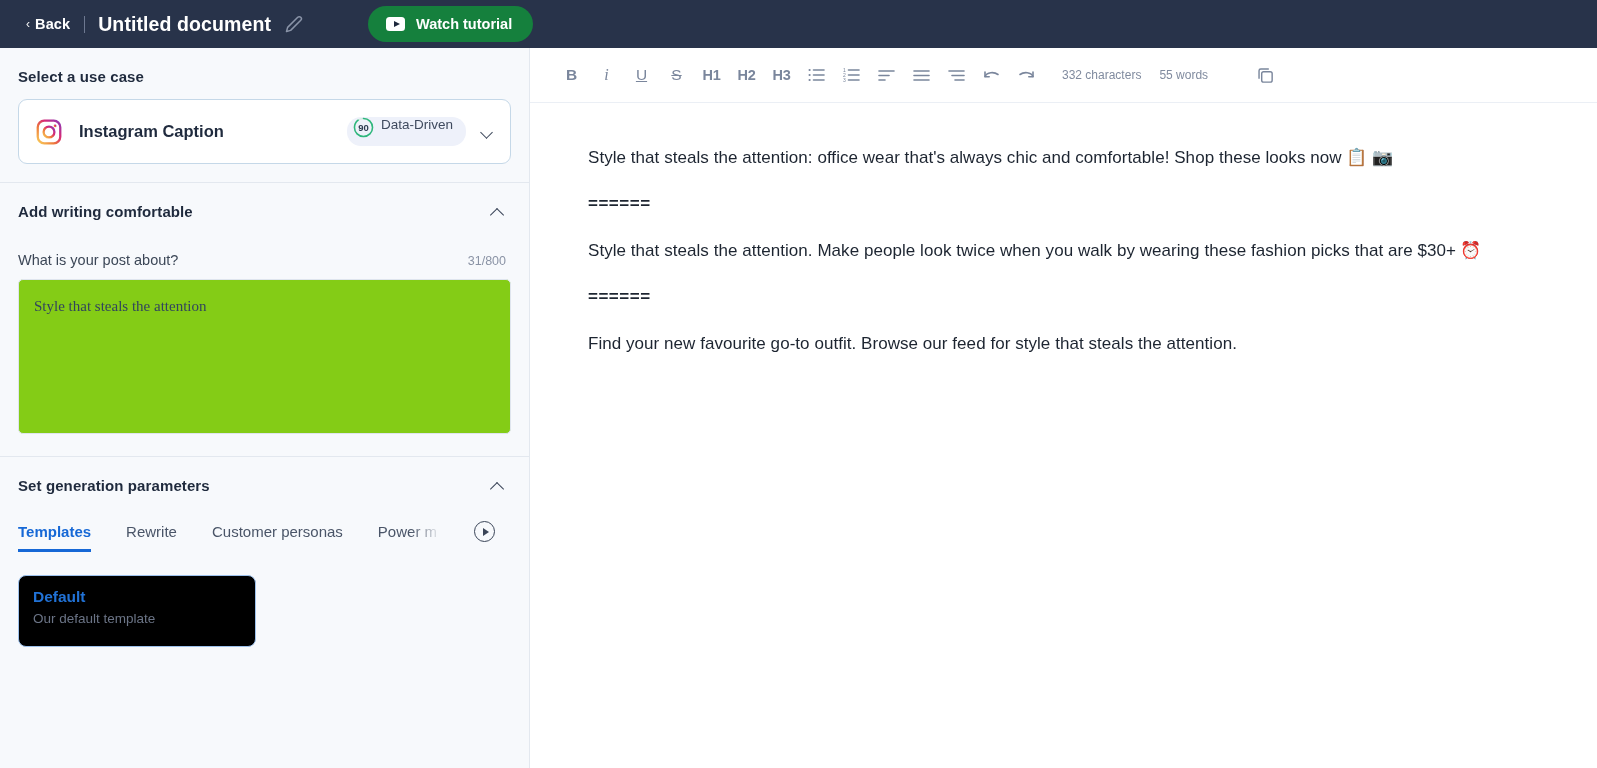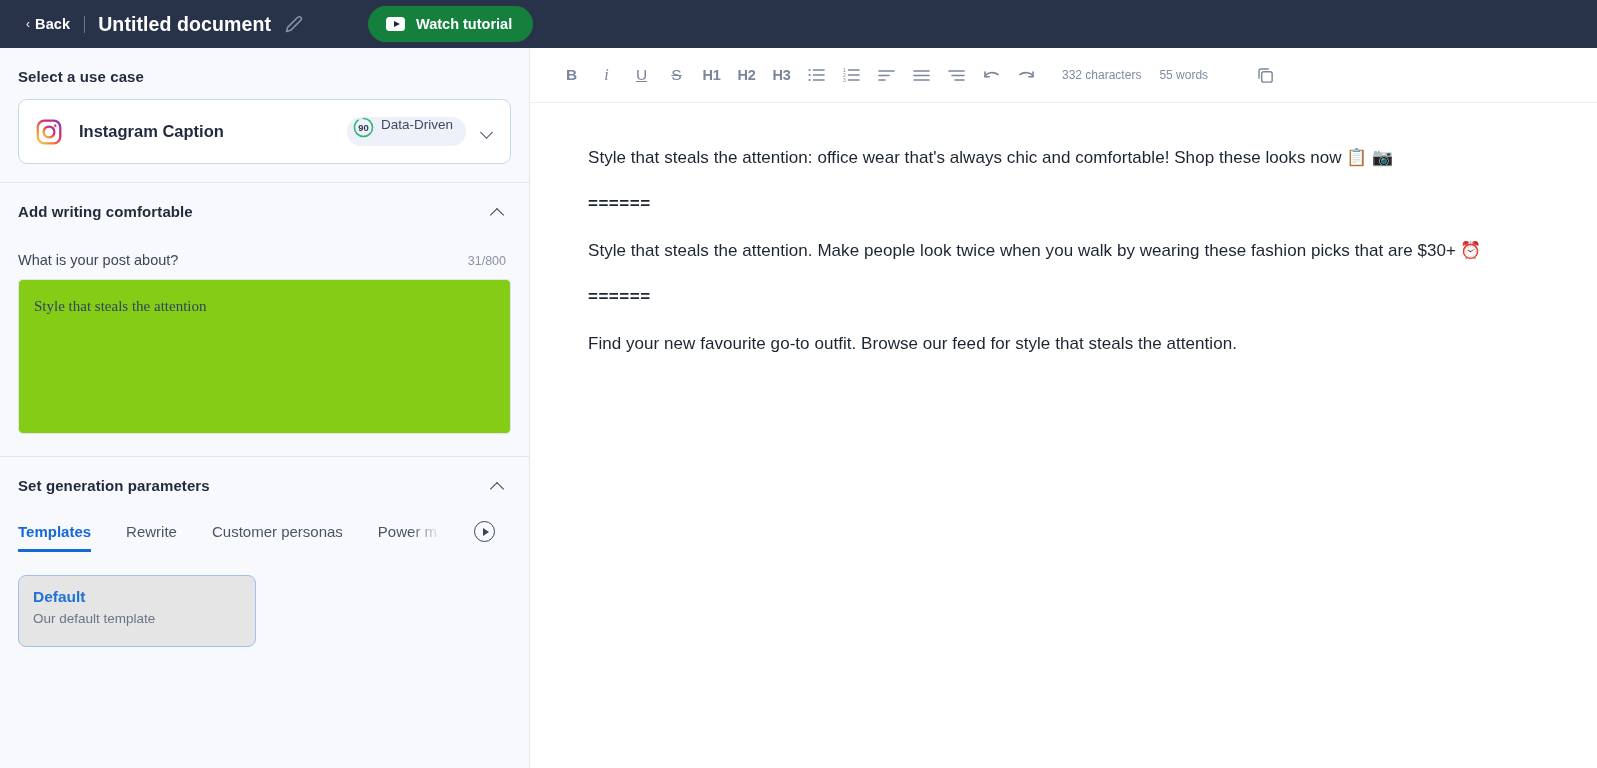--- a/index.html
+++ b/index.html
@@ -210,21 +210,21 @@
     width: 0; height: 0;
     border-left: 6.5px solid #3a4558;
     border-top: 4px solid transparent;
     border-bottom: 4px solid transparent;
     margin-left: 2px;
   }
 
   .tpl-card {
     margin-top: 23px;
     width: 238px; height: 72px;
-    background: #e5e5e5;
+    background: #000000;
     border: 1px solid #9dc1ec;
     border-radius: 8px;
     padding: 12px 14px;
     cursor: pointer;
   }
   .tpl-name { font-size: 15.5px; color: #2172d6; font-weight: bold; }
   .tpl-desc { font-size: 13.5px; color: #6b7486; margin-top: 5px; }
 
   
   .editor { flex: 1; background: #ffffff; height: 720px; overflow: hidden; }

